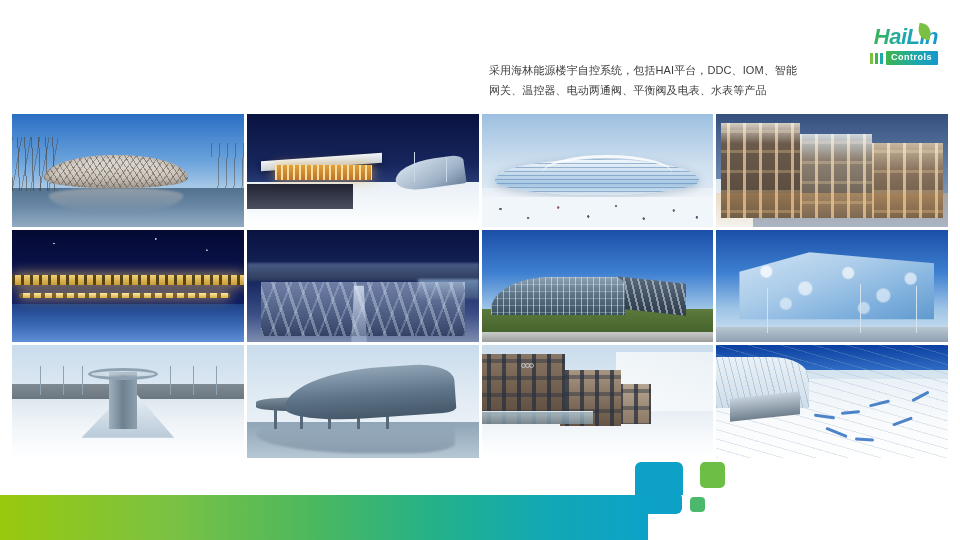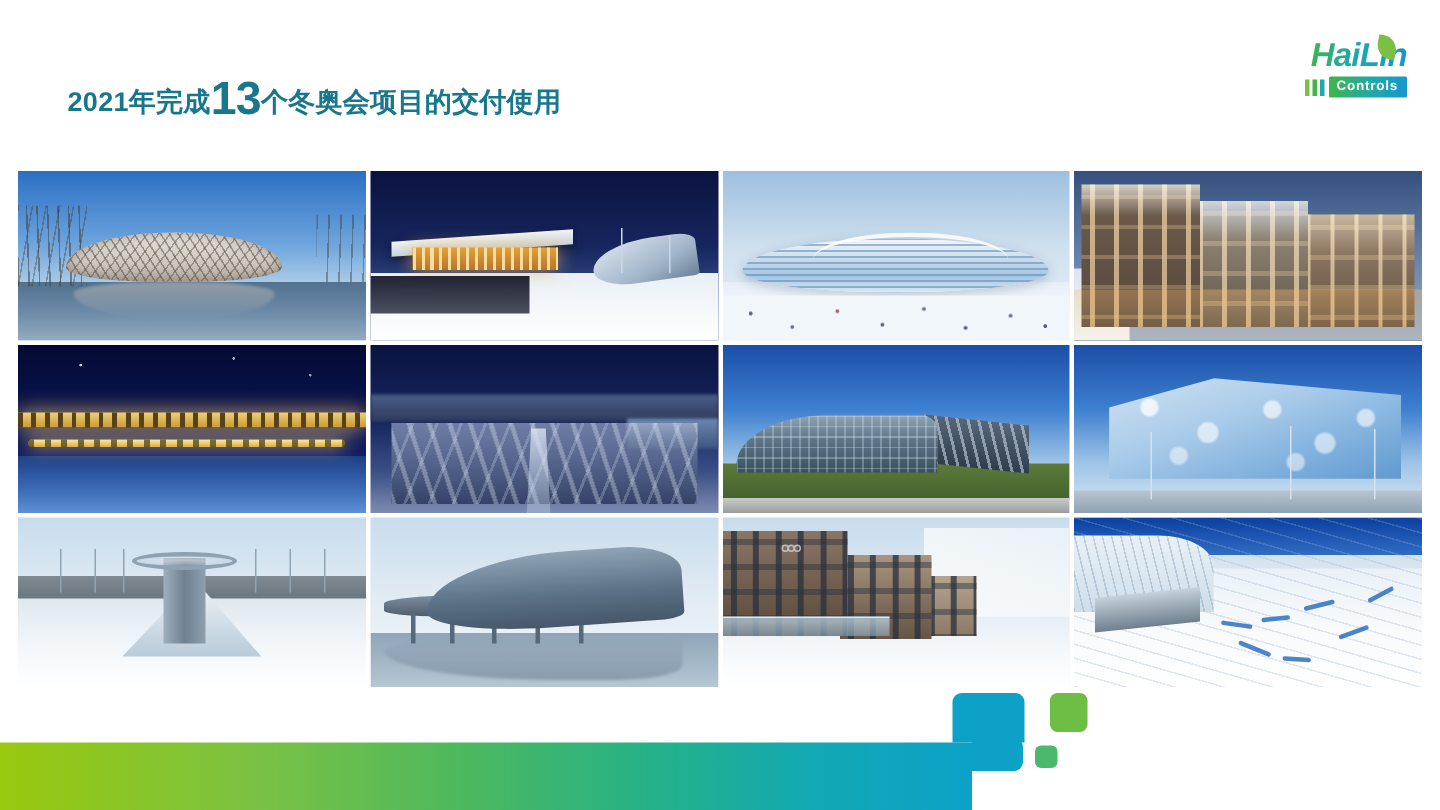--- a/index.html
+++ b/index.html
@@ -413,24 +413,25 @@
   .sq-green-sm {
     position:absolute; left:690px; bottom:28px; width:15px; height:15px;
     background:#4CB86B; border-radius:4px;
   }
 </style>
 </head>
 <body>
 
 <div class="header">
 
-  <div class="title">
-    <span class="pre">2021年完成</span><span class="big">13</span><span class="pre">个冬奥会项目的交付使用</span>
-  </div>
-
+
+  <div class="subtext">
+    <div>采用海林能源楼宇自控系统，包括HAI平台，DDC、IOM、智能</div>
+    <div>网关、温控器、电动两通阀、平衡阀及电表、水表等产品</div>
+  </div>
 
   <div class="logo">
     <div class="logo-leaf"></div>
     <div class="logo-word">HaiLin</div>
     <div class="logo-sub">
       <span class="logo-bars">
           <i></i>
           <i></i>
           <i></i>
         </span>

